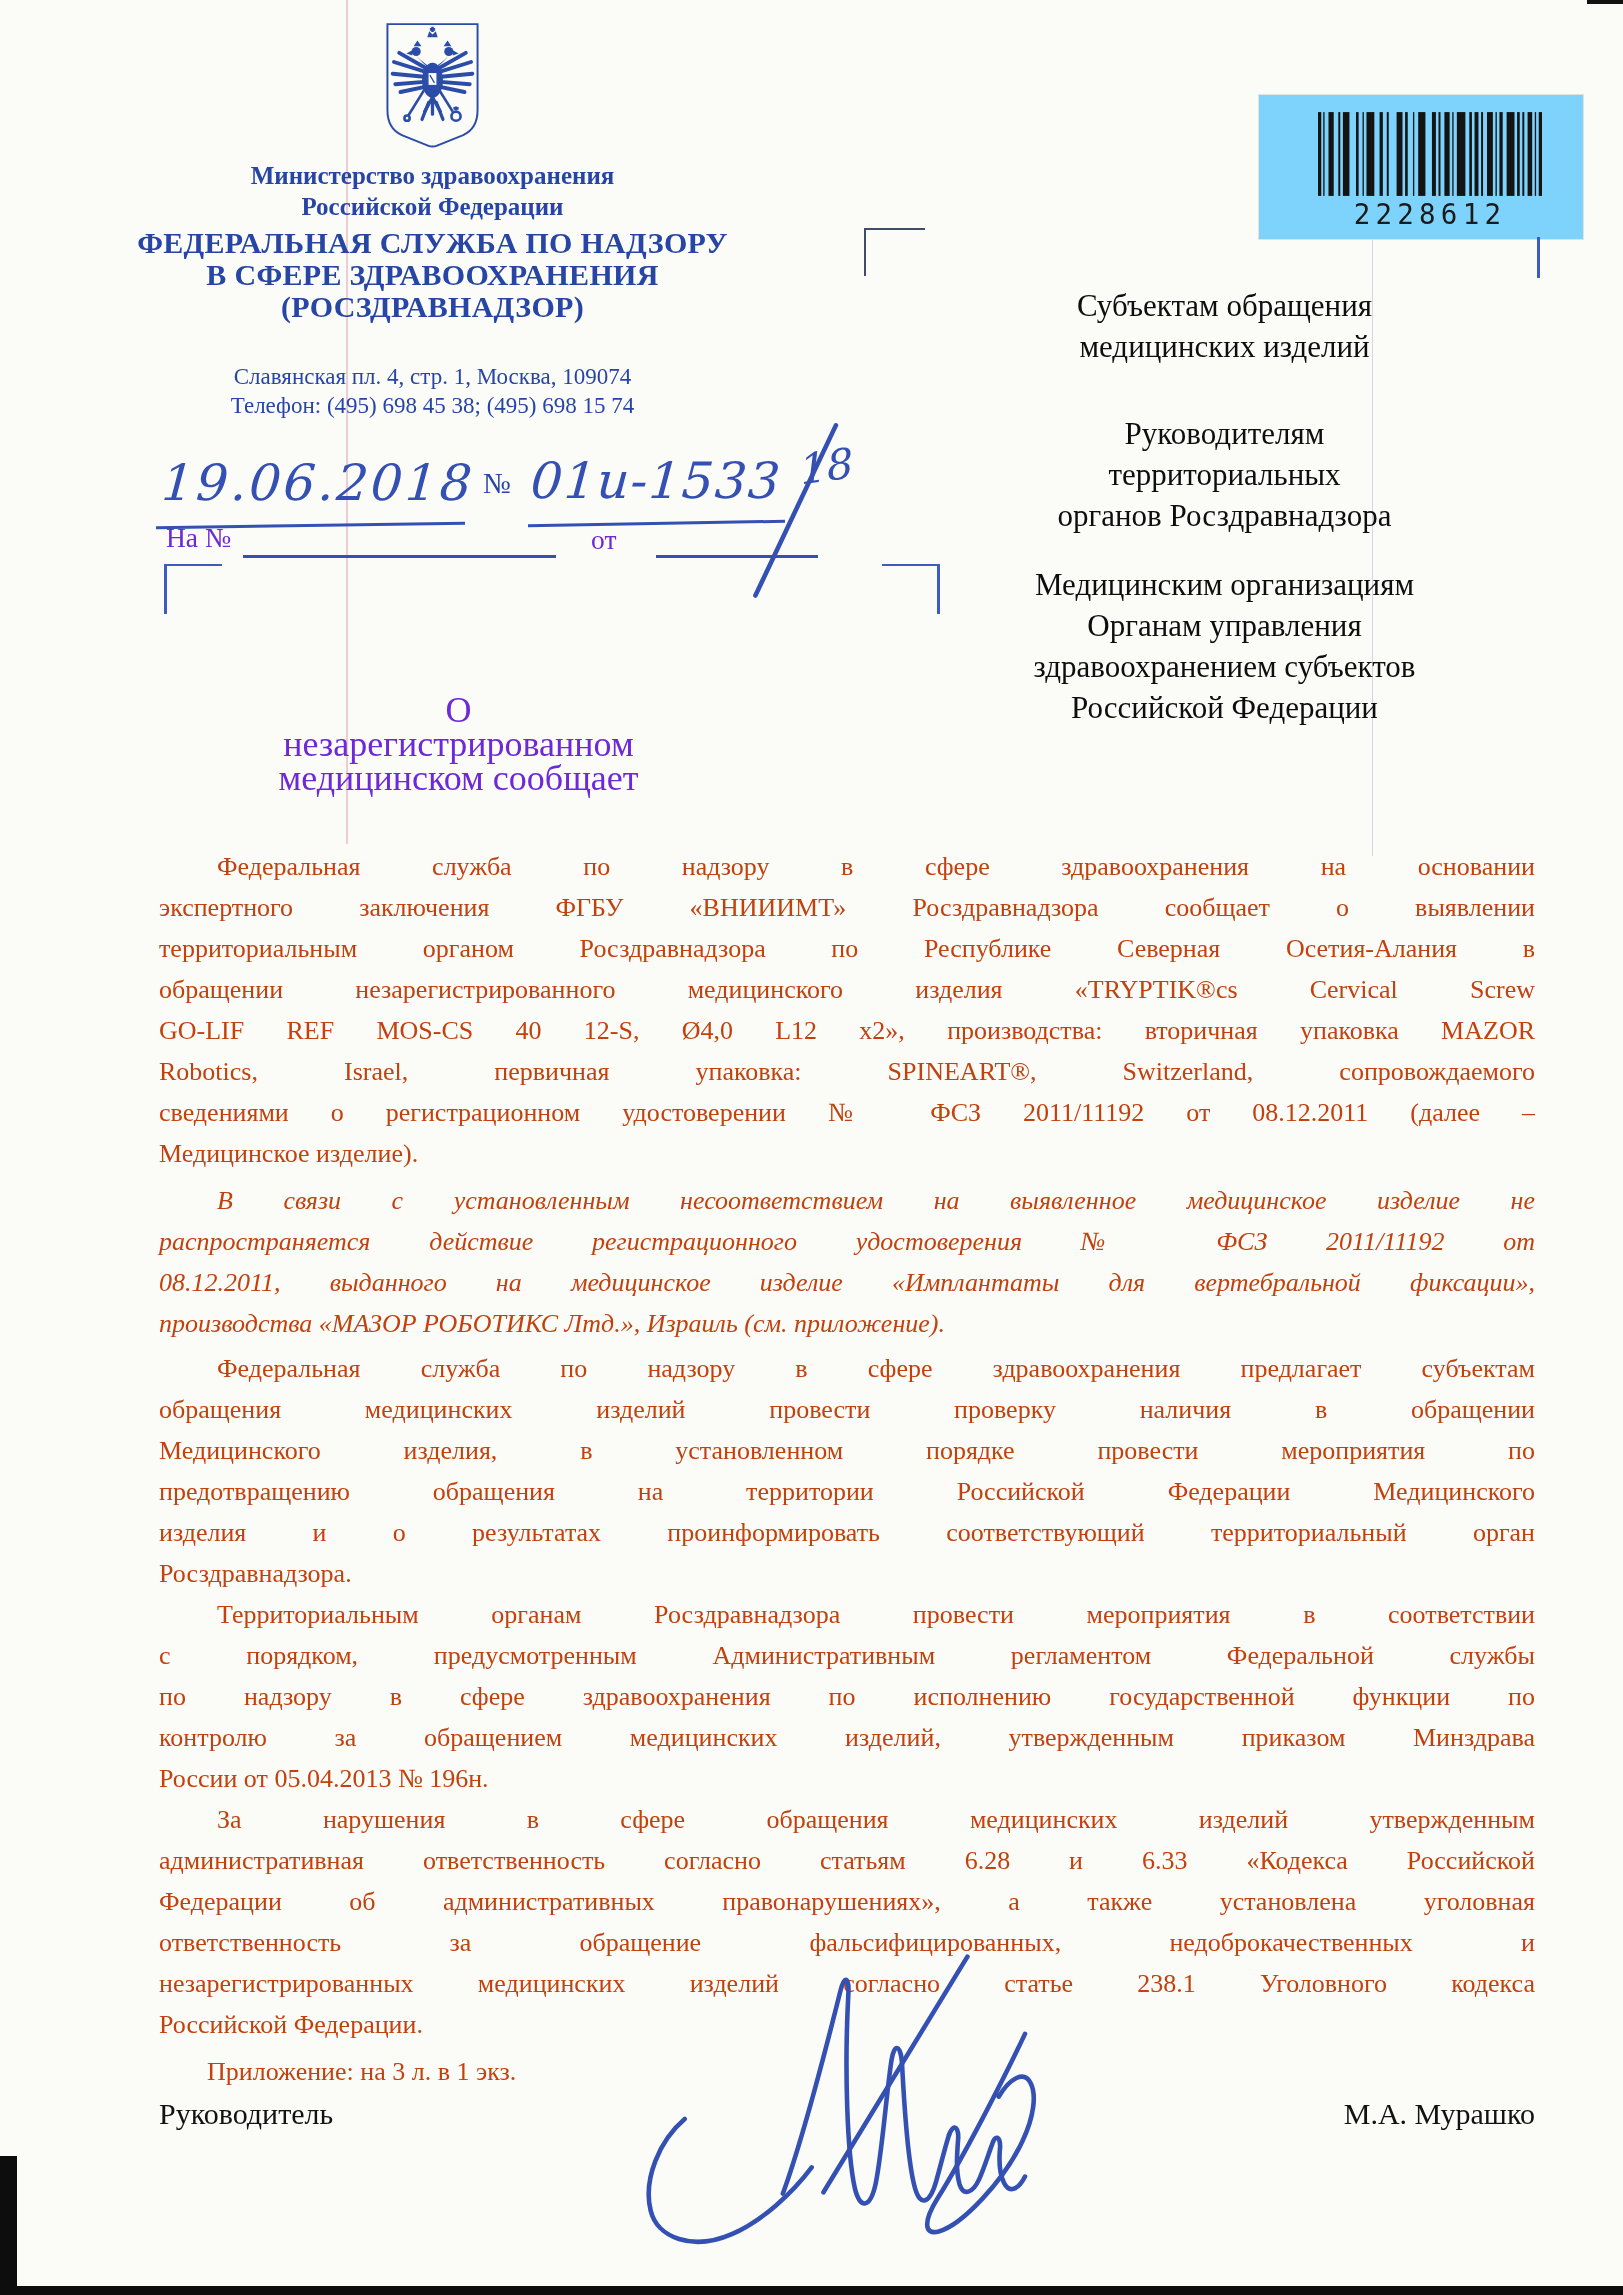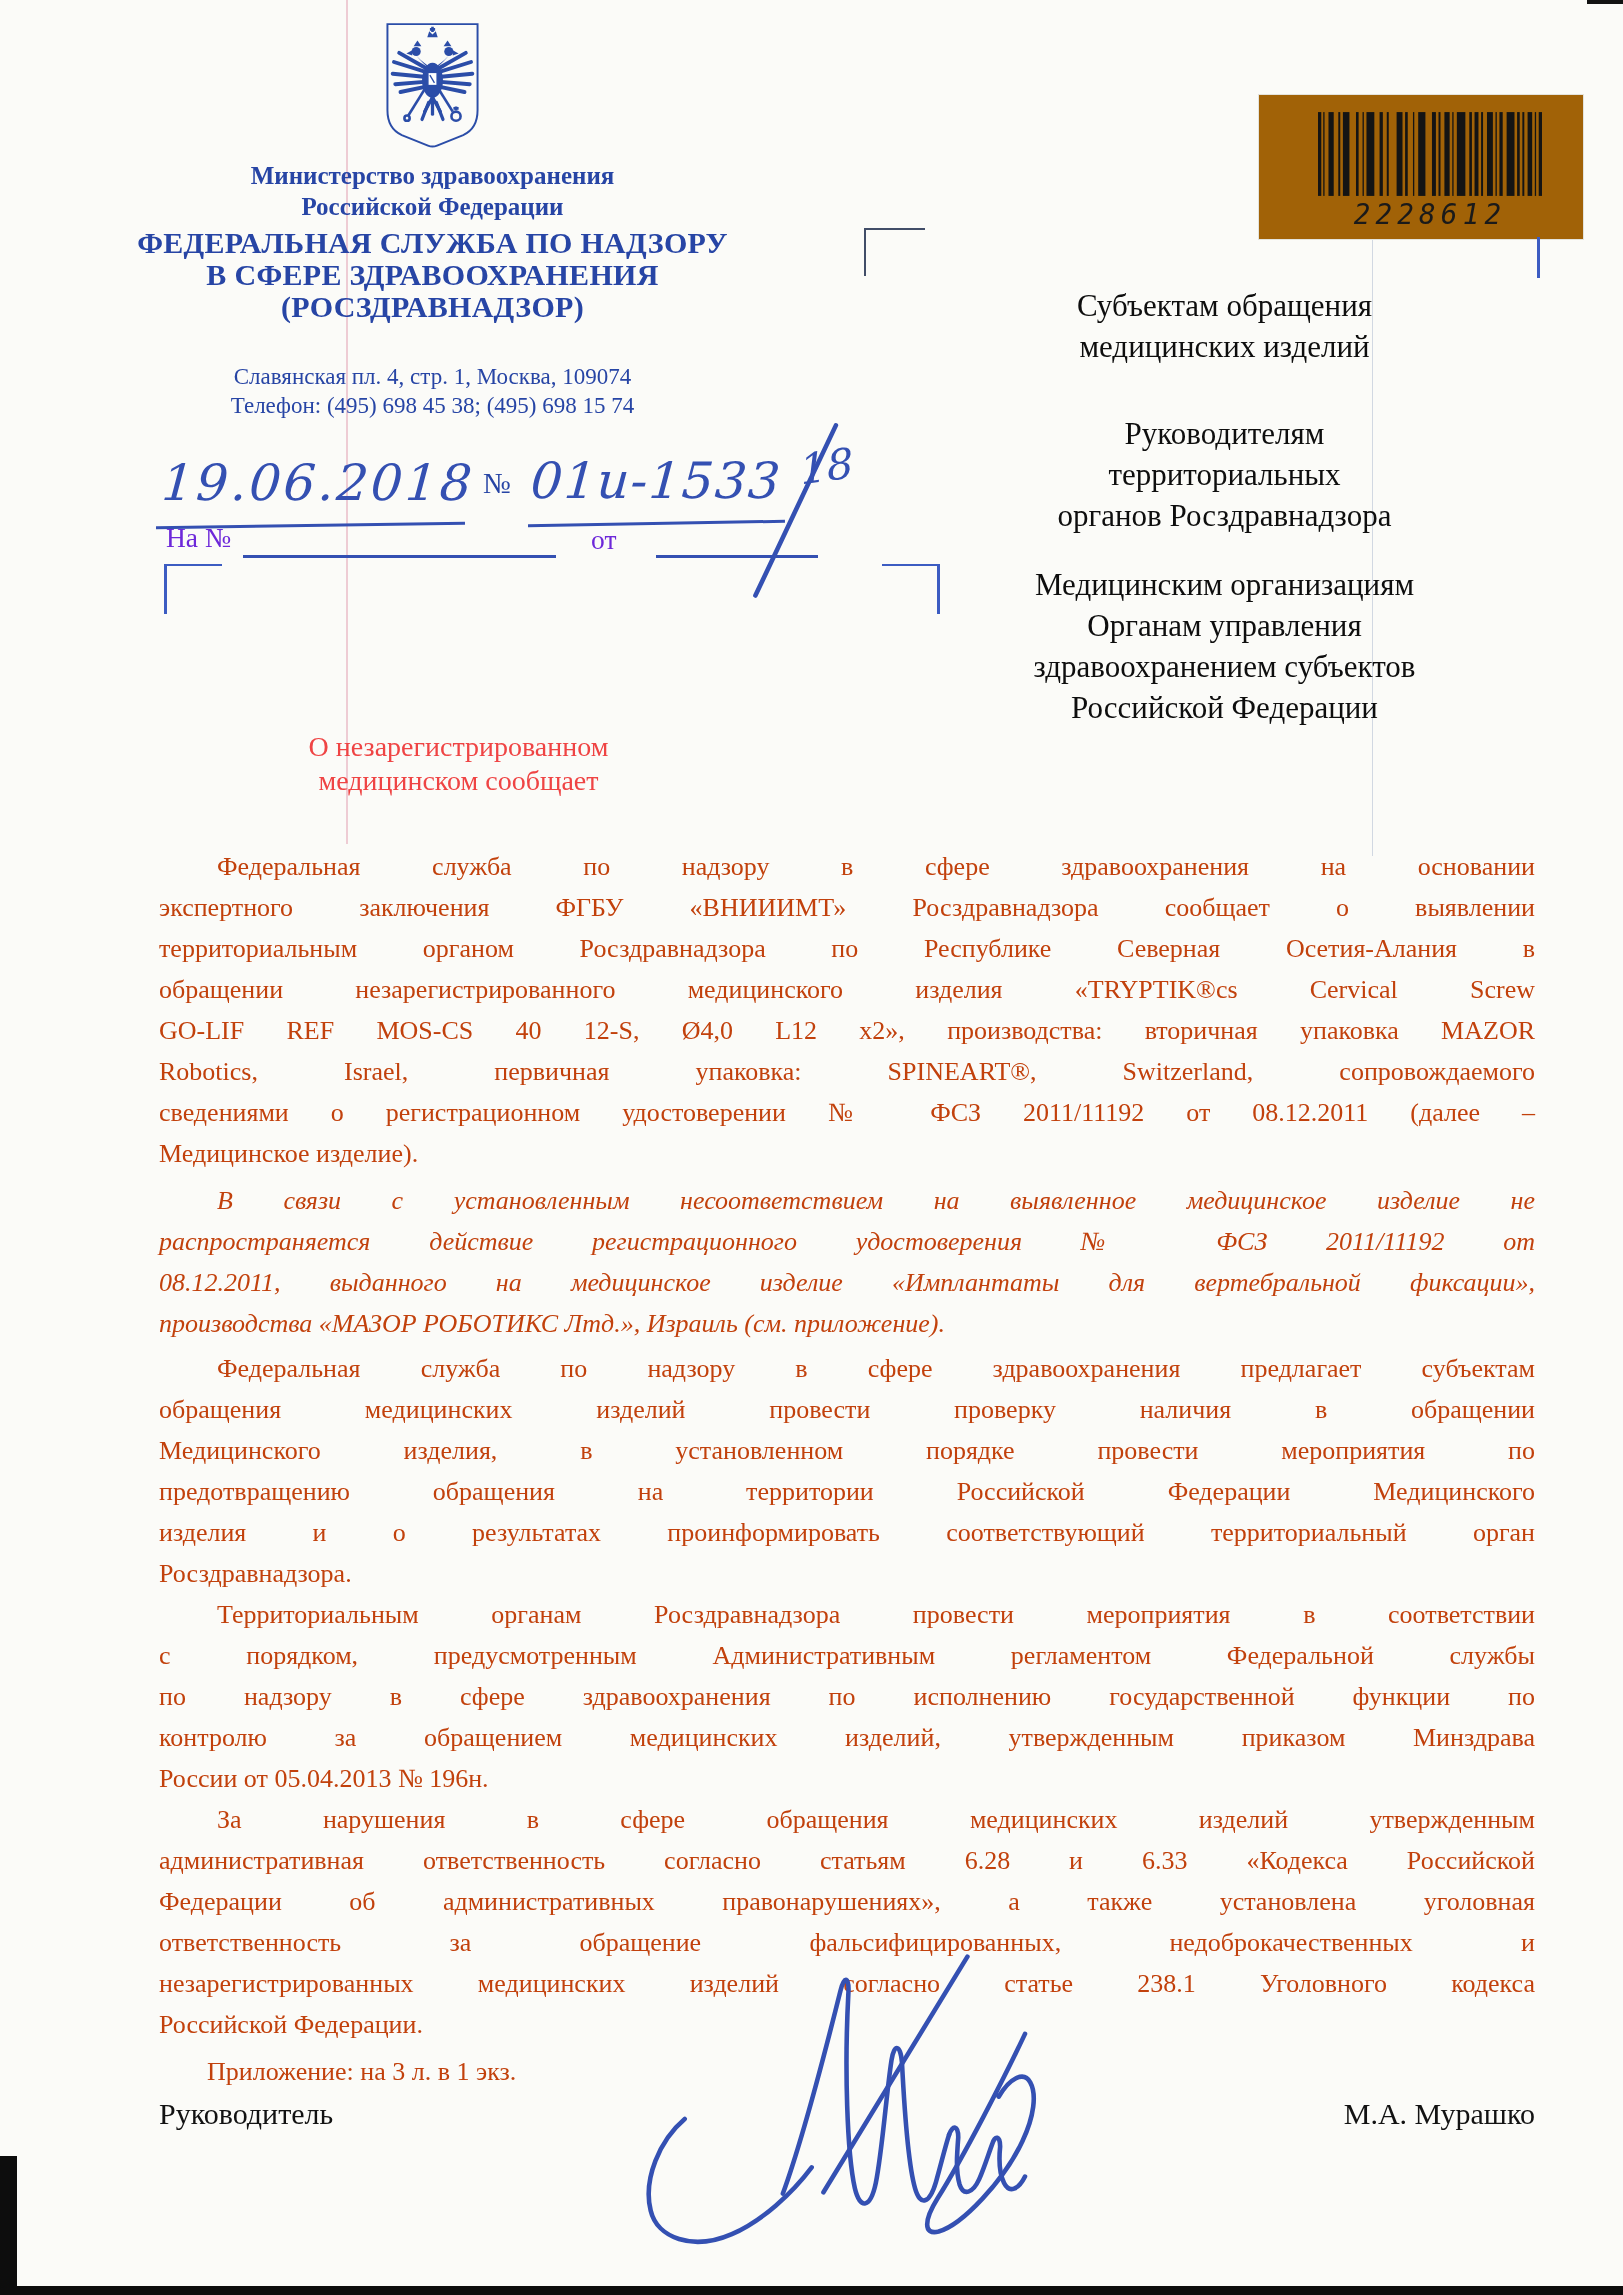--- a/index.html
+++ b/index.html
@@ -18,21 +18,21 @@
   .edge-top-right{position:absolute;left:1587px;top:0;width:37px;height:3.9px;background:#121212;}
   .edge-left-bottom{position:absolute;left:0;top:2156px;width:17px;height:139px;background:#0d0d0d;}
   .edge-bottom{position:absolute;left:0;top:2286px;width:1624px;height:9.2px;background:#0d0d0d;}
   
   .letterhead{position:absolute;left:92px;top:19.6px;width:681px;text-align:center;color:#2745a5;}
   .emblem{display:block;margin:0 auto;width:111px;height:131px;}
   .ministry{margin-top:9.2px;font-size:25px;line-height:31px;font-weight:bold;}
   .service{margin-top:5.2px;font-size:30px;line-height:32px;font-weight:bold;letter-spacing:0.3px;}
   .lh-address{margin-top:39px;font-size:23px;line-height:29px;}
   
-  .sticker{position:absolute;left:1258px;top:94px;width:324px;height:144px;background:#a16207;border:0.7px solid #e3e3dc;font-style:italic;}
+  .sticker{position:absolute;left:1258px;top:94px;width:324px;height:144px;background:#7dd3fc;border:0.7px solid #e3e3dc;}
   .sticker .bars{position:absolute;left:59px;top:17px;}
   .sticker .bc-num{position:absolute;left:59px;top:103px;width:224px;text-align:center;
       font-family:"DejaVu Sans Mono", monospace;font-size:27.5px;letter-spacing:5.2px;color:#1a1a1a;}
   
   .corner{position:absolute;}
   .c-addr{left:864px;top:228px;width:59px;height:46px;border-top:2.6px solid #414d68;border-left:2.6px solid #414d68;}
   .c-addr-r{left:1537px;top:237px;width:2.6px;height:41px;background:#3c5cc2;}
   .c-stamp-l{left:164px;top:564px;width:55px;height:48px;border-top:2.6px solid #3c5cc2;border-left:3.3px solid #3c5cc2;}
   .c-stamp-r{left:882px;top:564px;width:55px;height:48px;border-top:2.6px solid #3c5cc2;border-right:3.3px solid #3c5cc2;}
   
@@ -51,22 +51,22 @@
   .u-reply2{left:656px;top:555px;width:162px;height:2.6px;}
   
   .recipients{position:absolute;left:943px;top:285px;width:563px;text-align:center;
       font-size:31px;line-height:41px;color:#0e0e0e;}
   .recipients .rp{margin:0;}
   .recipients .rp+.rp.g1{margin-top:46px;}
   .recipients .rp+.rp.g2{margin-top:27.5px;}
   .recipients .rp+.rp.g3{}
   .rline{white-space:nowrap;}
   
-  .subject{position:absolute;left:275px;top:730px;width:367px;text-align:center;
-      font-size:28px;line-height:34px;color:#ef4444;}
+  .subject{position:absolute;left:275px;top:693px;width:367px;text-align:center;
+      font-size:36px;line-height:34px;color:#6d28d9;}
   
   .bodytext{position:absolute;left:159px;top:846px;width:1376px;font-size:26px;line-height:41px;color:#c2410c;}
   .para{margin:0;}
   .para.m9{margin-top:5.9px;font-style:italic;}
   .para.m7{margin-top:4.6px;}
   .bl{text-align:justify;text-align-last:justify;}
   .bl.first{text-indent:58px;}
   .bl.last{text-align-last:left;}
   .attachment{margin-top:5.9px;text-indent:48px;}
   

